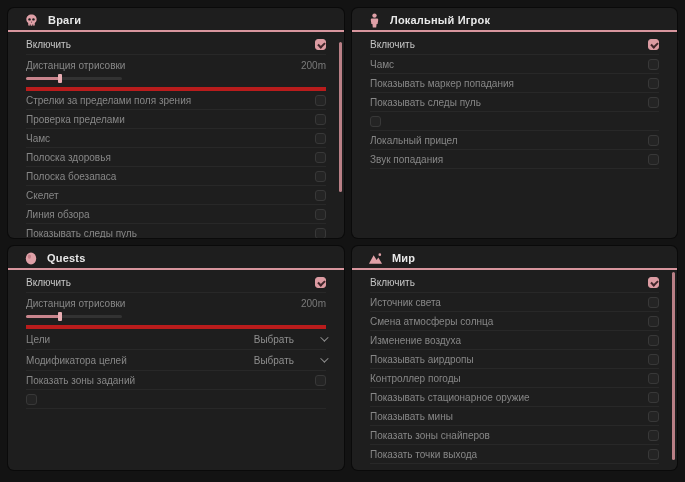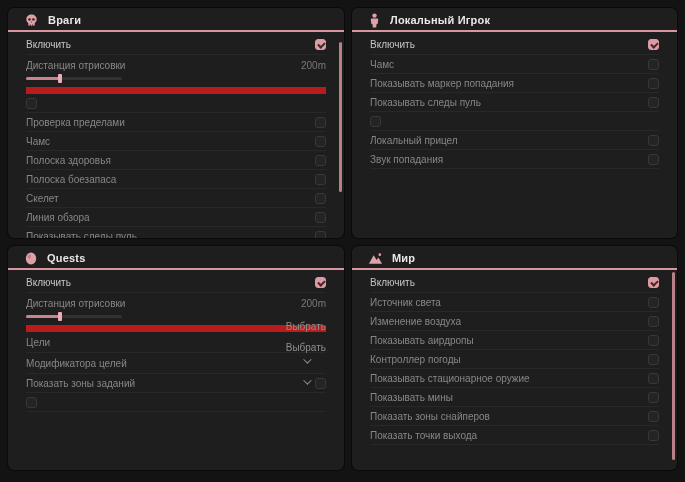--- a/index.html
+++ b/index.html
@@ -68,21 +68,21 @@
     position:absolute;
     left:2px; top:2px;
     width:5px; height:3px;
     border-left:2px solid #40262a;
     border-bottom:2px solid #40262a;
     transform:rotate(-45deg);
   }
   
   .slider-block {
     padding:3px 0 4px;
-    border-bottom:7px solid #b91c1c;
+    border-bottom:4px solid #b91c1c;
   }
   .slider-top {
     display:flex;
     justify-content:space-between;
     align-items:center;
     height:14px;
   }
   .slider {
     position:relative;
     width:96px;
@@ -102,21 +102,21 @@
     border-radius:2px;
   }
   .slider-thumb {
     position:absolute;
     left:32px; top:0;
     width:4px; height:9px;
     background:#e9adb3;
     border-radius:1px;
   }
   
-  .dd { display:flex; align-items:center; gap:26px;flex-direction:column; }
+  .dd { display:flex; align-items:center; gap:26px; }
   .dd-value { font-size:10px; color:#8f8f8f; }
   .chev {
     width:6px; height:6px;
     border-right:1.5px solid #8f8f8f;
     border-bottom:1.5px solid #8f8f8f;
     transform:rotate(45deg) translateY(-2px);
   }
   
   .vscroll {
     position:absolute;
@@ -157,20 +157,21 @@
           <span class="value">200m</span>
         </div>
         <div class="slider">
           <div class="slider-track">
               <div class="slider-fill"></div>
             </div>
           <div class="slider-thumb"></div>
         </div>
       </div>
       <div class="row">
+        <span class="label">Стрелки за пределами поля зрения</span>
         <span class="checkbox"></span>
       </div>
       <div class="row">
         <span class="label">Проверка пределами</span>
         <span class="checkbox"></span>
       </div>
       <div class="row">
         <span class="label">Чамс</span>
         <span class="checkbox"></span>
       </div>
@@ -303,20 +304,24 @@
     <div class="panel-body">
       <div class="row tall">
         <span class="label bright">Включить</span>
         <span class="checkbox checked"></span>
       </div>
       <div class="row">
         <span class="label">Источник света</span>
         <span class="checkbox"></span>
       </div>
       <div class="row">
+        <span class="label">Смена атмосферы солнца</span>
+        <span class="checkbox"></span>
+      </div>
+      <div class="row">
         <span class="label">Изменение воздуха</span>
         <span class="checkbox"></span>
       </div>
       <div class="row">
         <span class="label">Показывать аирдропы</span>
         <span class="checkbox"></span>
       </div>
       <div class="row">
         <span class="label">Контроллер погоды</span>
         <span class="checkbox"></span>

